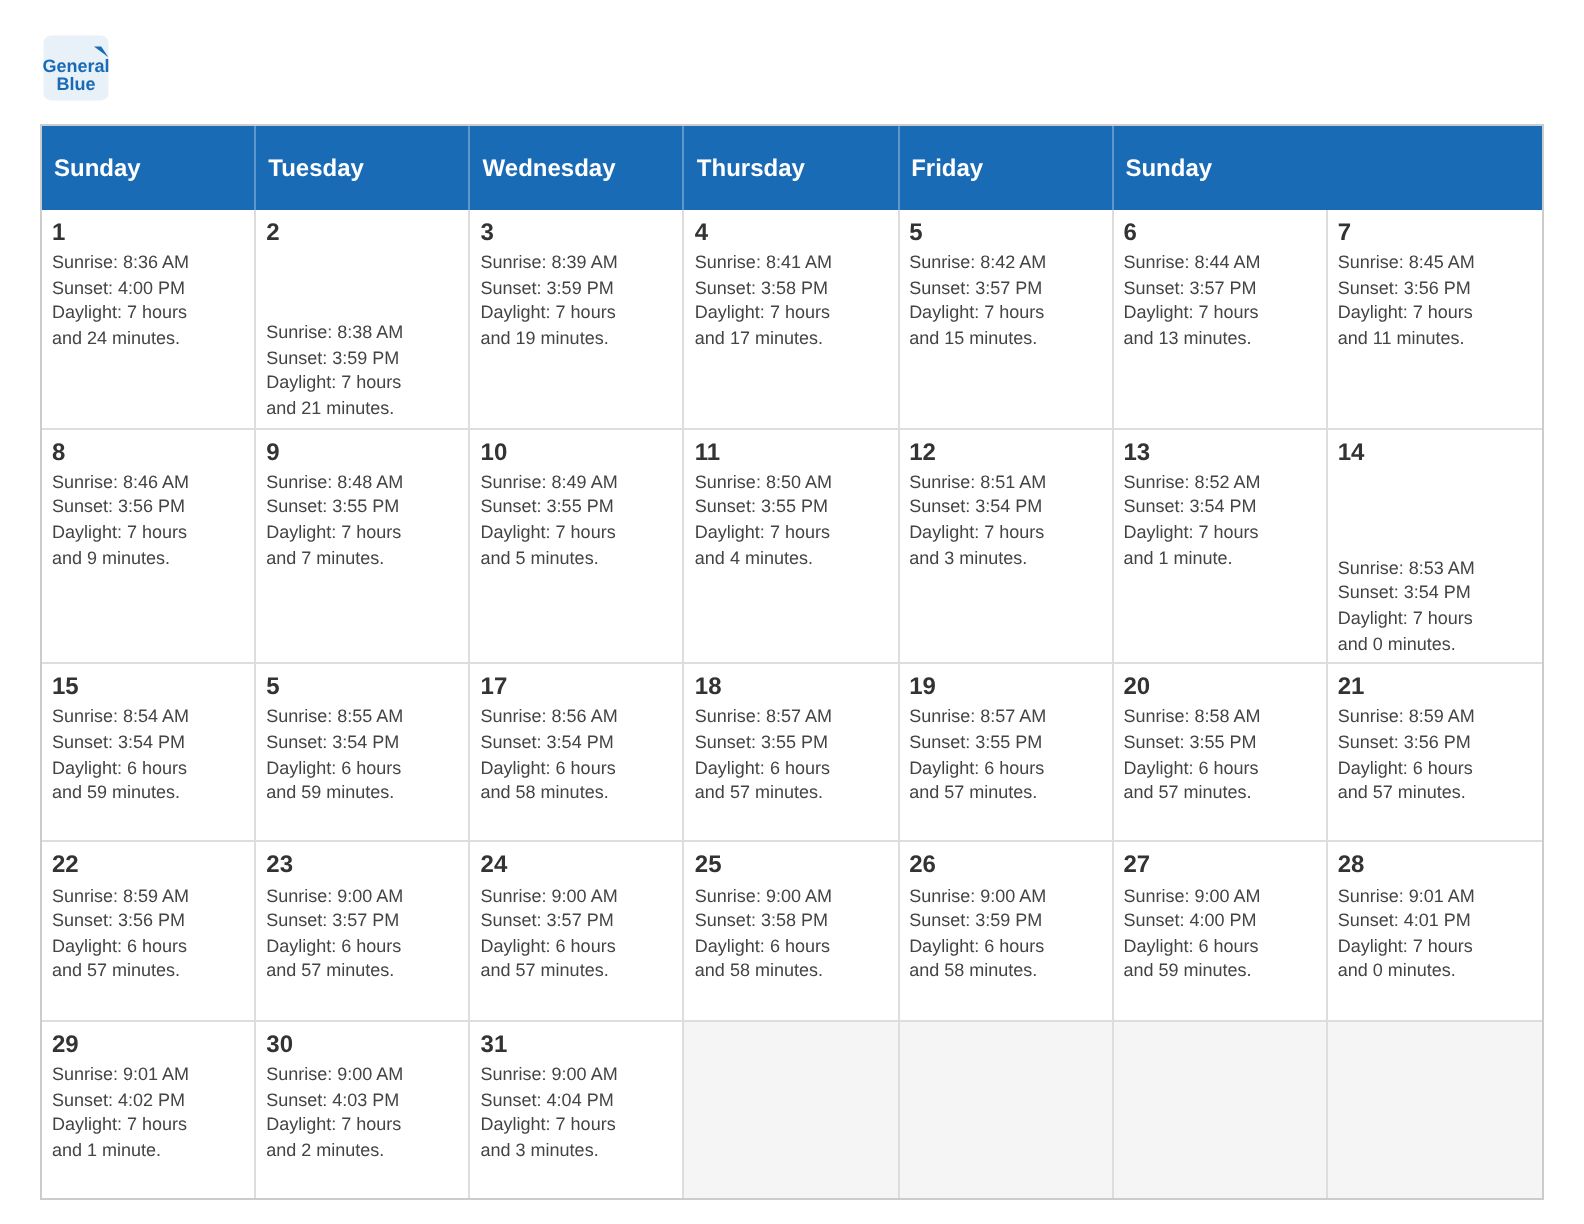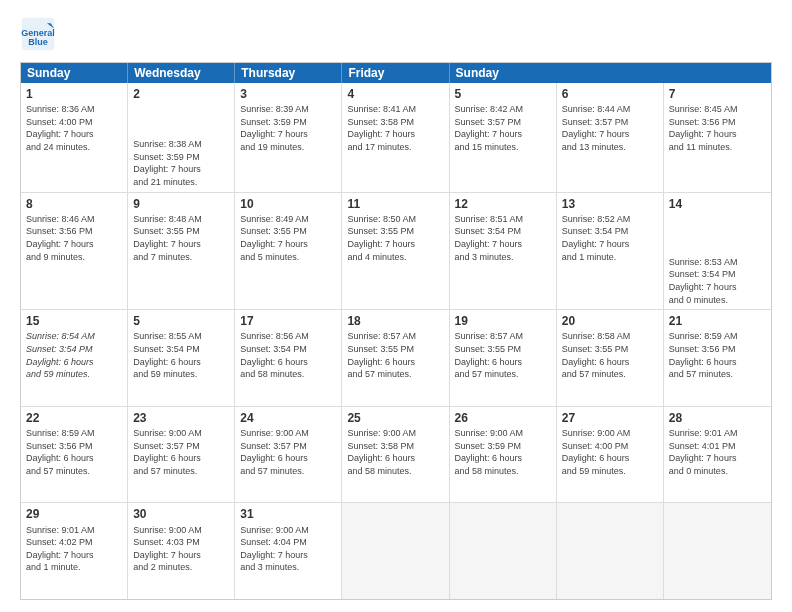--- a/index.html
+++ b/index.html
@@ -54,21 +54,21 @@
     }
     .cal-header {
       display: grid;
       grid-template-columns: repeat(7, 1fr);
       background: #1a6bb5;
     }
     .cal-header-cell {
       color: #fff;
       font-weight: bold;
       font-size: 12px;
-      padding: 3px 6px;
+      padding: 14px 6px;
       text-align: left;
       border-right: 1px solid rgba(255,255,255,0.3);
     }
     .cal-header-cell:last-child { border-right: none; }
     .cal-body {
       flex: 1;
       display: flex;
       flex-direction: column;
     }
     .cal-row {
@@ -119,20 +119,21 @@
     </div>
     <div class="title-block">
       <h1></h1>
       <h2></h2>
     </div>
   </div>
 
   <div class="calendar">
     <div class="cal-header">
     <div class="cal-header-cell">Sunday</div>
+        <div class="cal-header-cell">Tuesday</div>
         <div class="cal-header-cell">Wednesday</div>
         <div class="cal-header-cell">Thursday</div>
         <div class="cal-header-cell">Friday</div>
         <div class="cal-header-cell">Sunday</div>
       </div>
     <div class="cal-body">
     <div class="cal-row">
           <div class="cal-cell">
             <span class="day-num">1</span>
             <div class="info" style="white-space: pre-line;">Sunrise: 8:36 AM
@@ -230,21 +231,21 @@
             <span class="day-num">14</span>
             <div class="info" style="white-space: pre-line; margin-top: 44px;">Sunrise: 8:53 AM
 Sunset: 3:54 PM
 Daylight: 7 hours
 and 0 minutes.</div>
           </div>
         </div>
         <div class="cal-row">
           <div class="cal-cell">
             <span class="day-num">15</span>
-            <div class="info" style="white-space: pre-line; font-style: italic;">Sunrise: 8:54 AM
+            <div class="info" style="white-space: pre-line;">Sunrise: 8:54 AM
 Sunset: 3:54 PM
 Daylight: 6 hours
 and 59 minutes.</div>
           </div>
           <div class="cal-cell">
             <span class="day-num">5</span>
             <div class="info" style="white-space: pre-line;">Sunrise: 8:55 AM
 Sunset: 3:54 PM
 Daylight: 6 hours
 and 59 minutes.</div>

